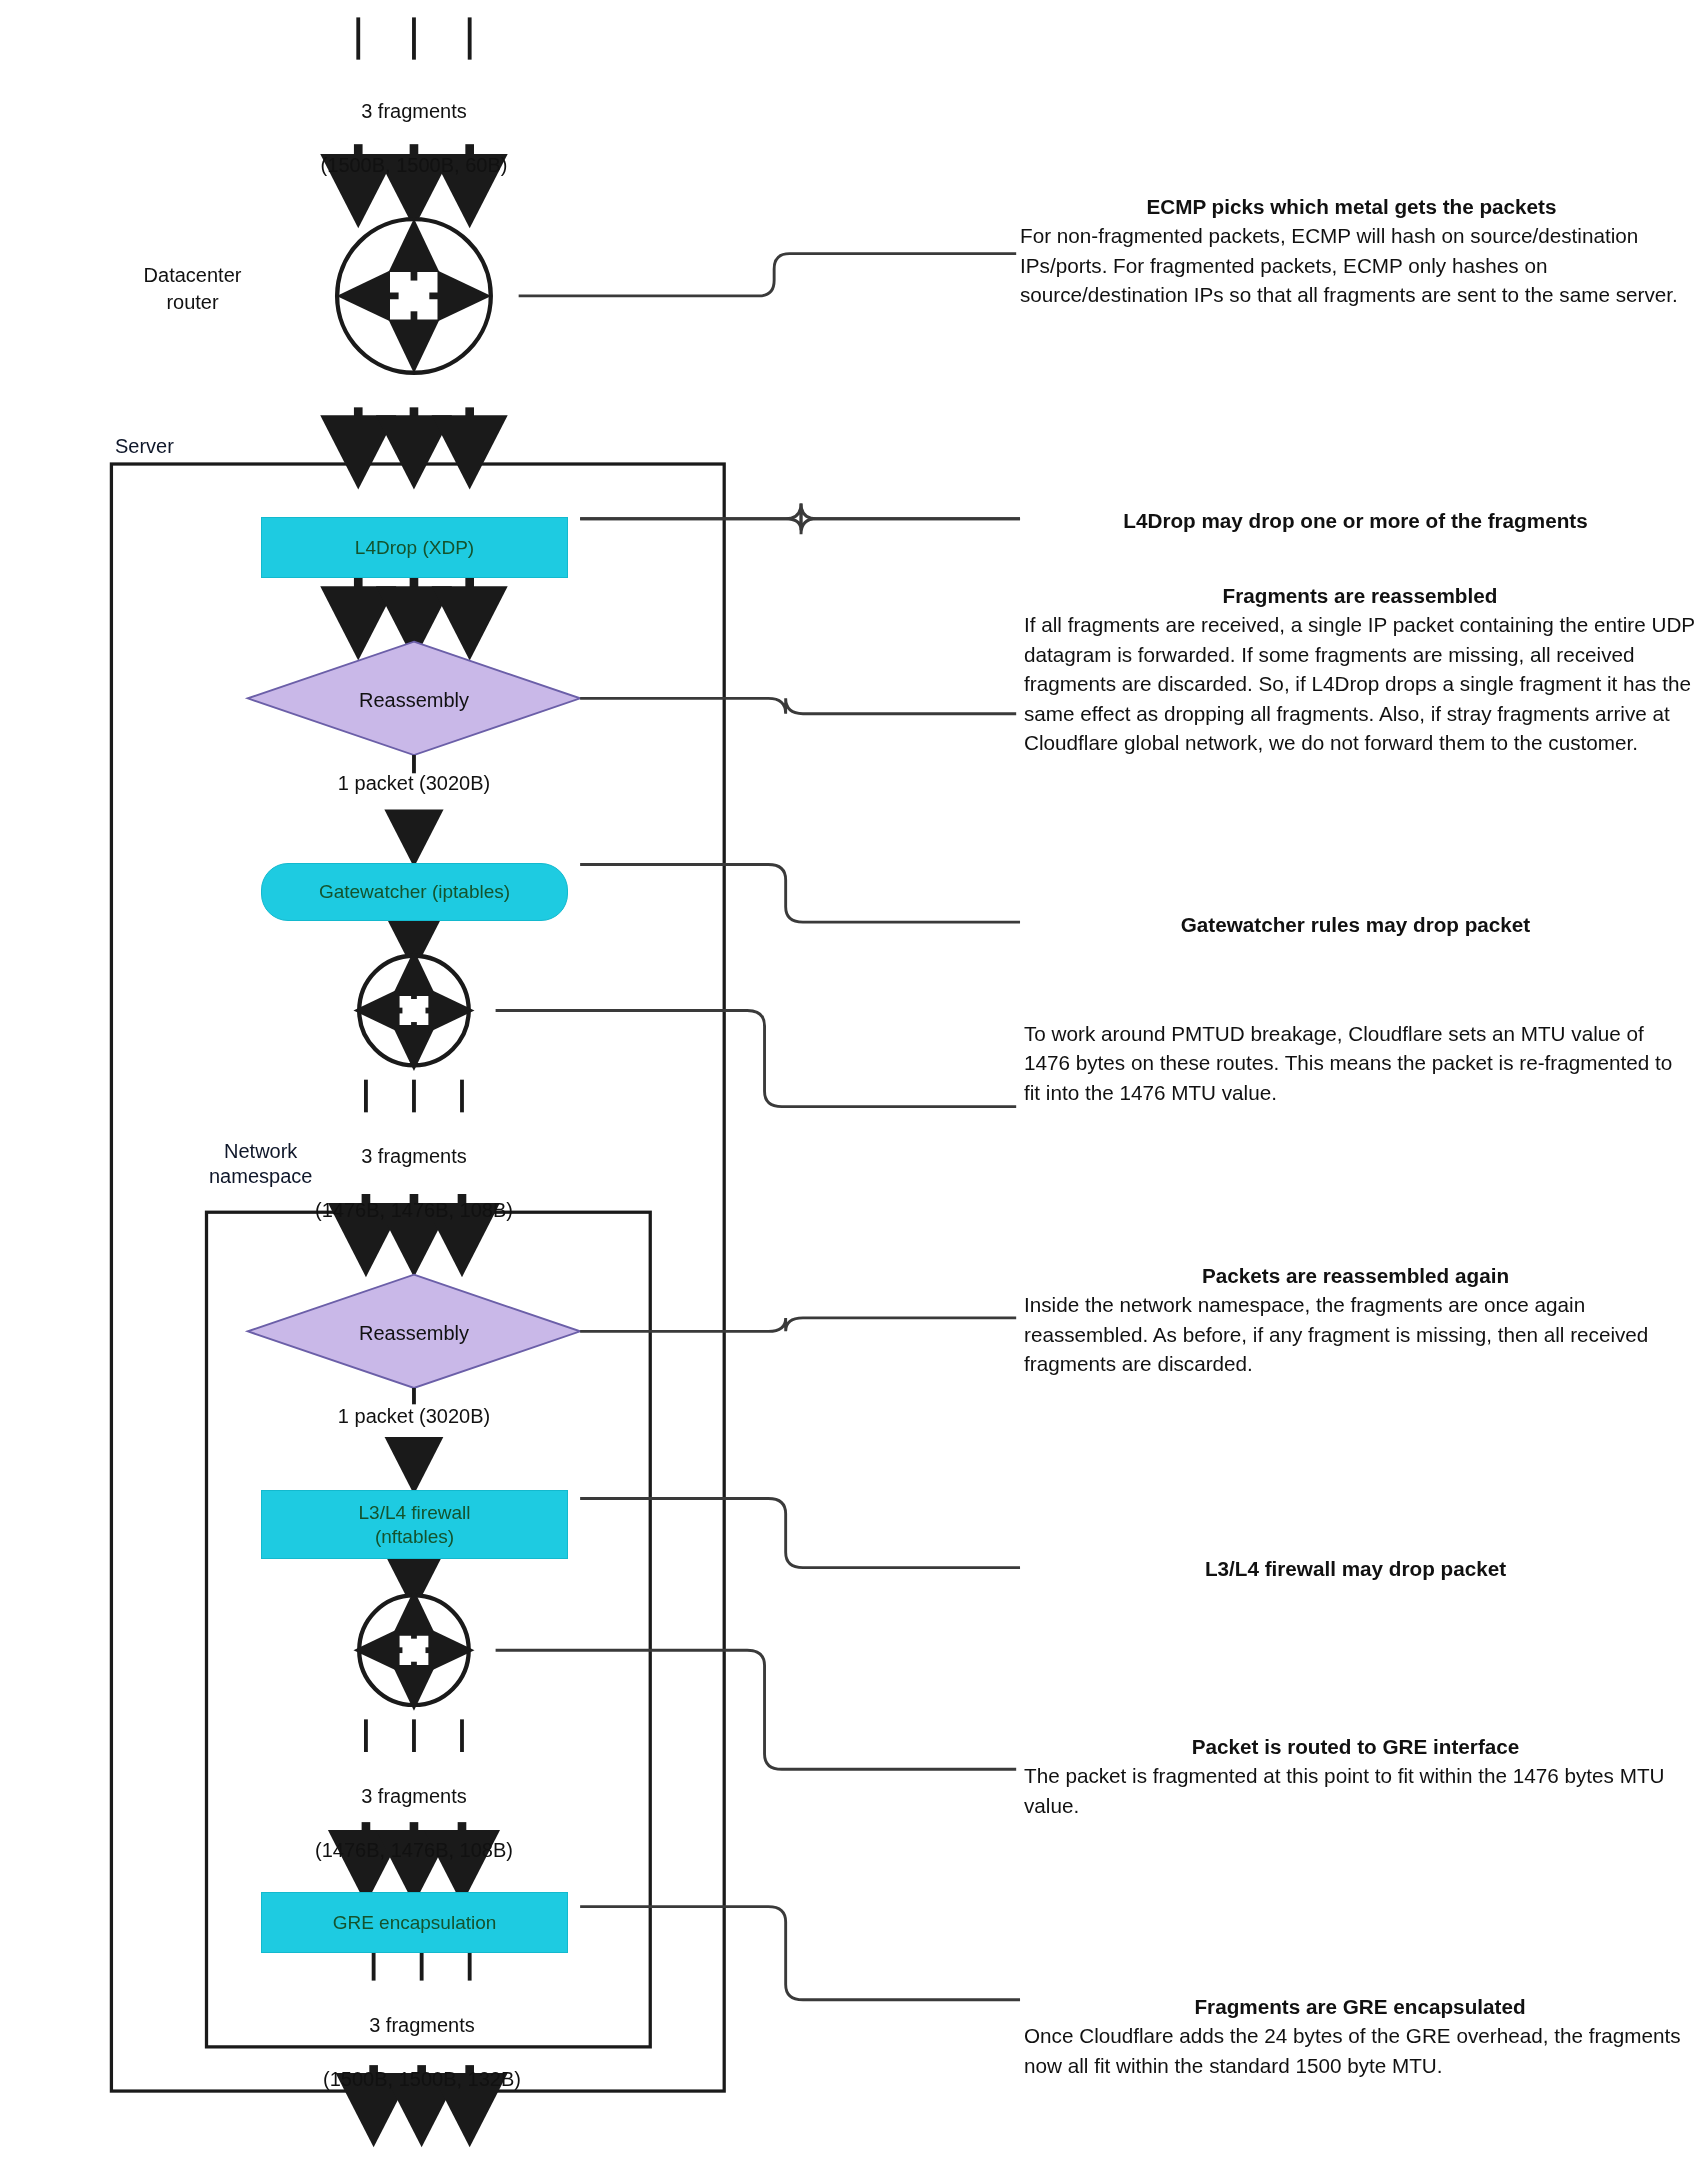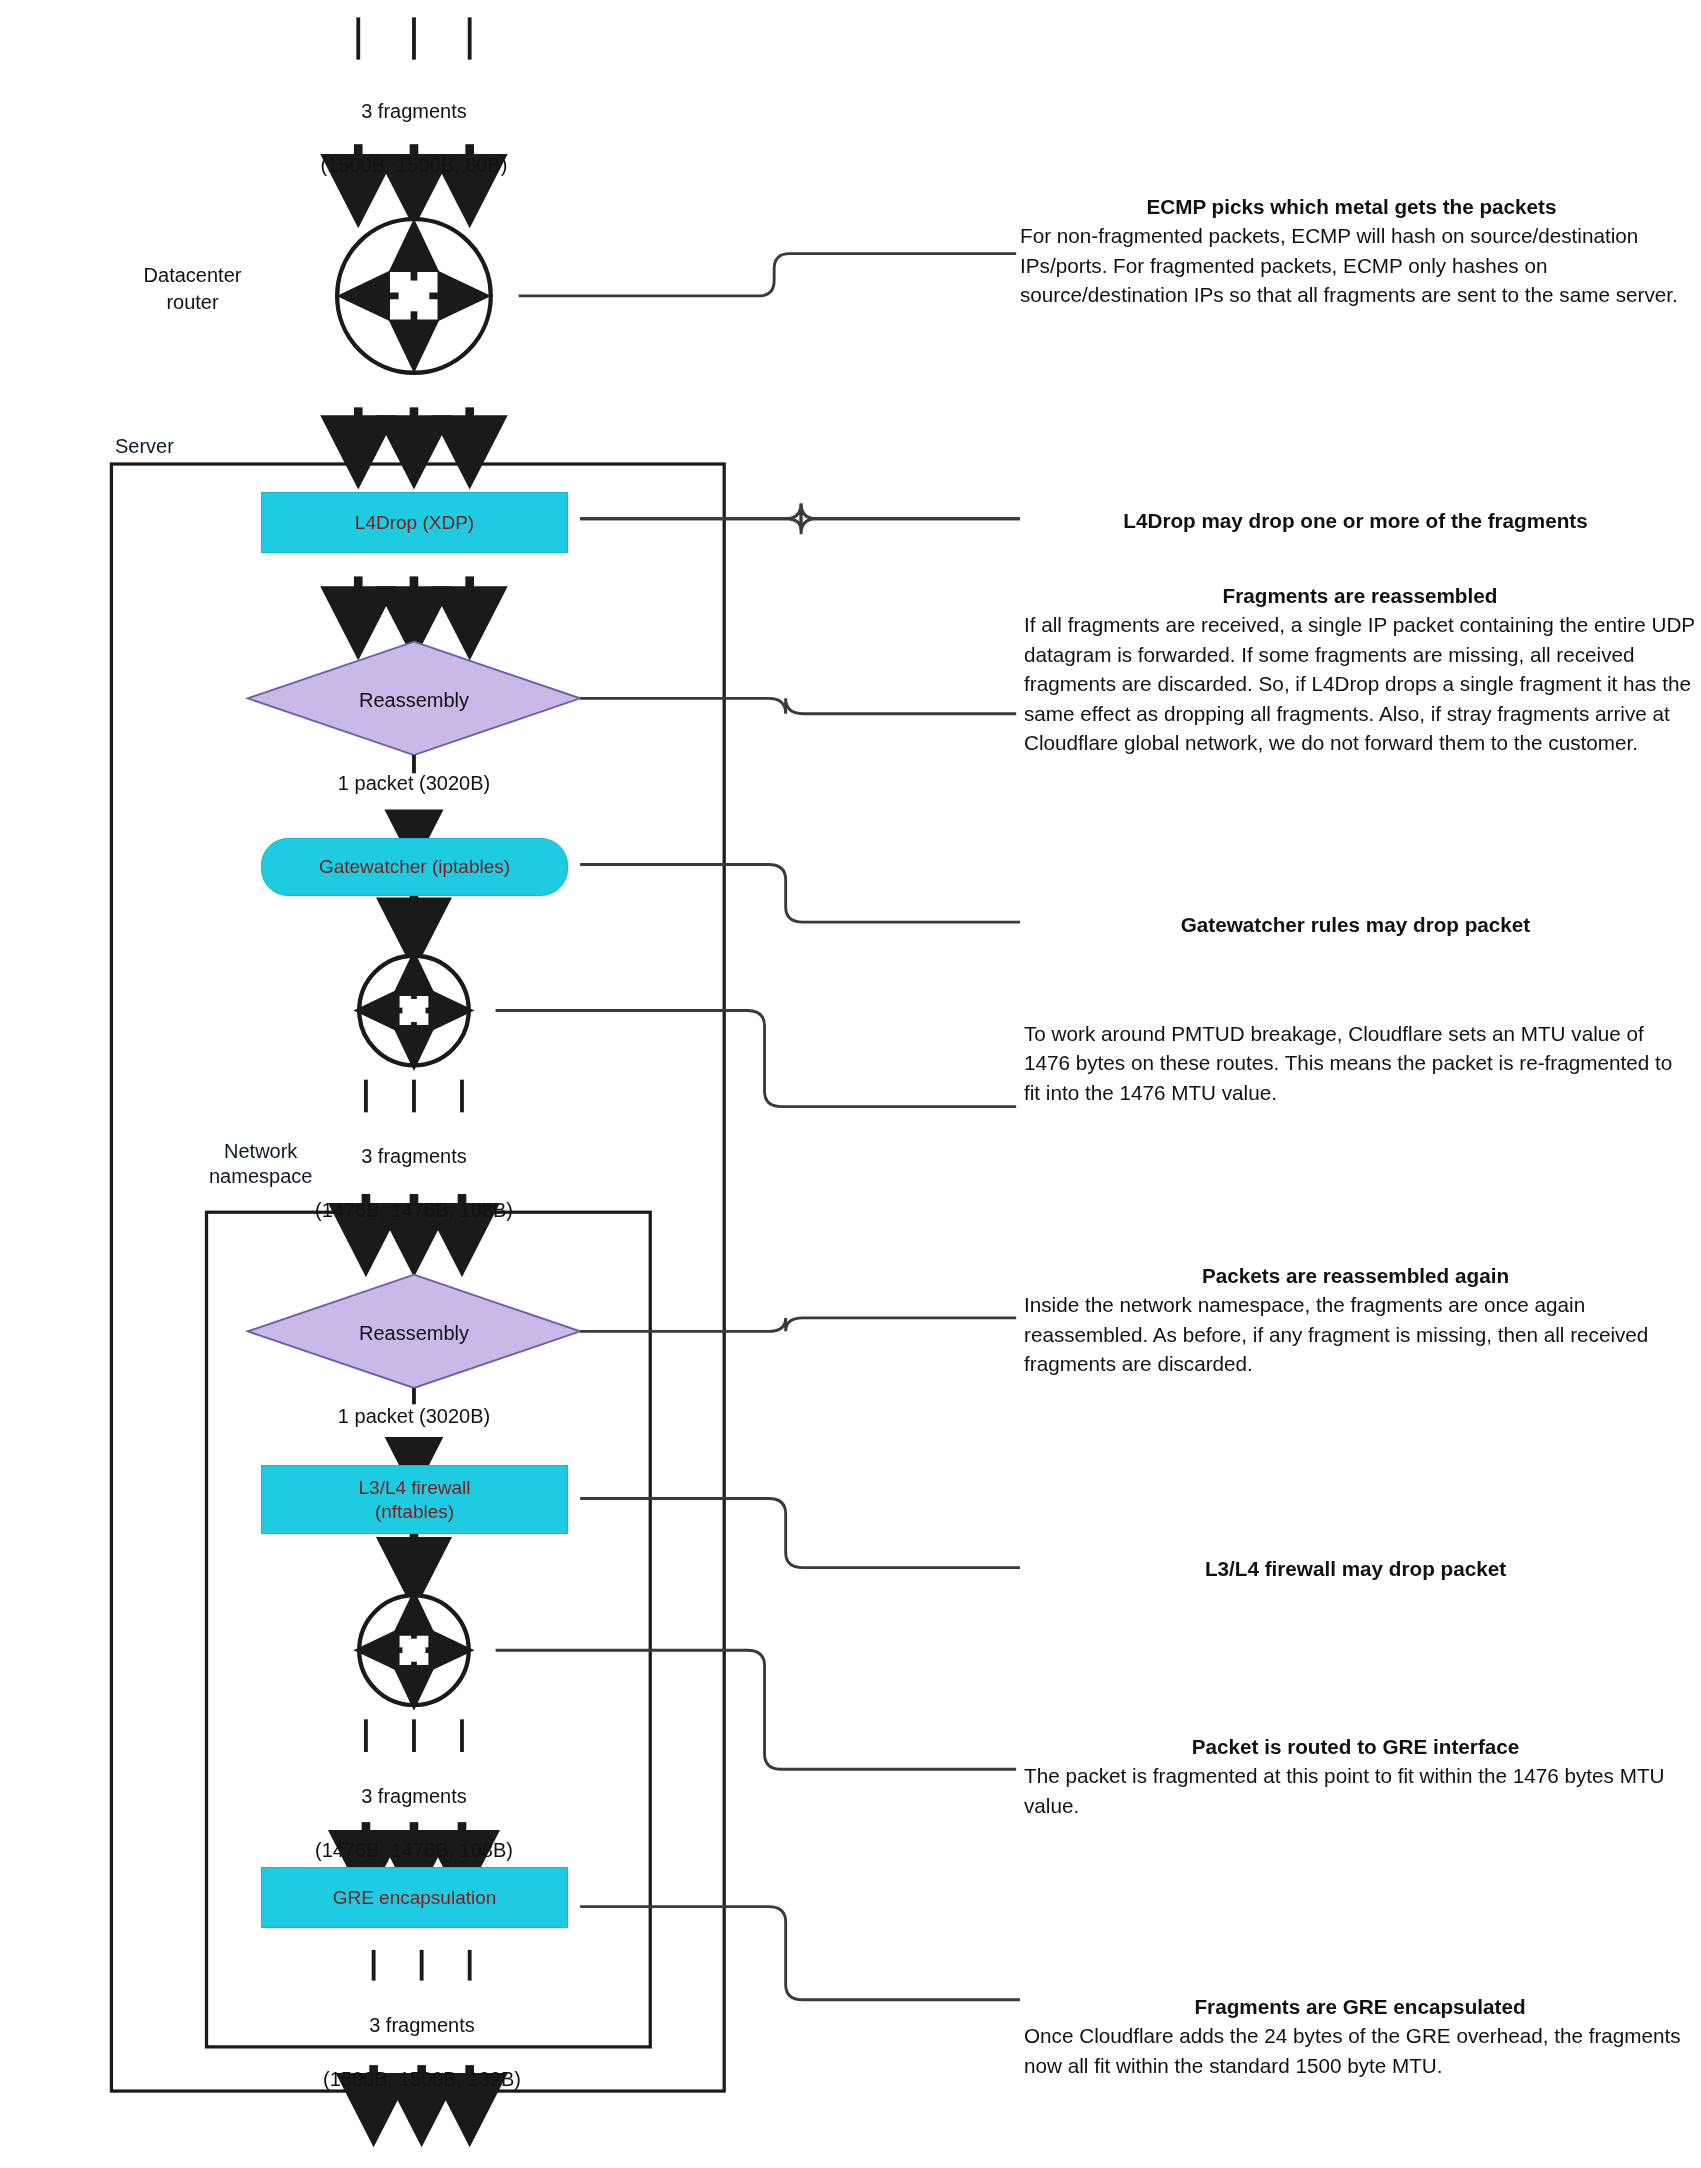--- a/index.html
+++ b/index.html
@@ -36,21 +36,22 @@
   
   .proc {
     background: #1ecbe1;
     border: 1px solid #13b9ce;
     display: flex;
     align-items: center;
     justify-content: center;
     text-align: center;
     font-size: 19px;
     line-height: 1.25;
-    color: #7f1d1d;
+    color: #14532d;
+    margin-top: 25px;
   }
   
   .lbl {
     position: absolute;
     font-size: 20px;
     line-height: 1.35;
     color: #111111;
     text-align: center;
     white-space: pre-line;
   }

